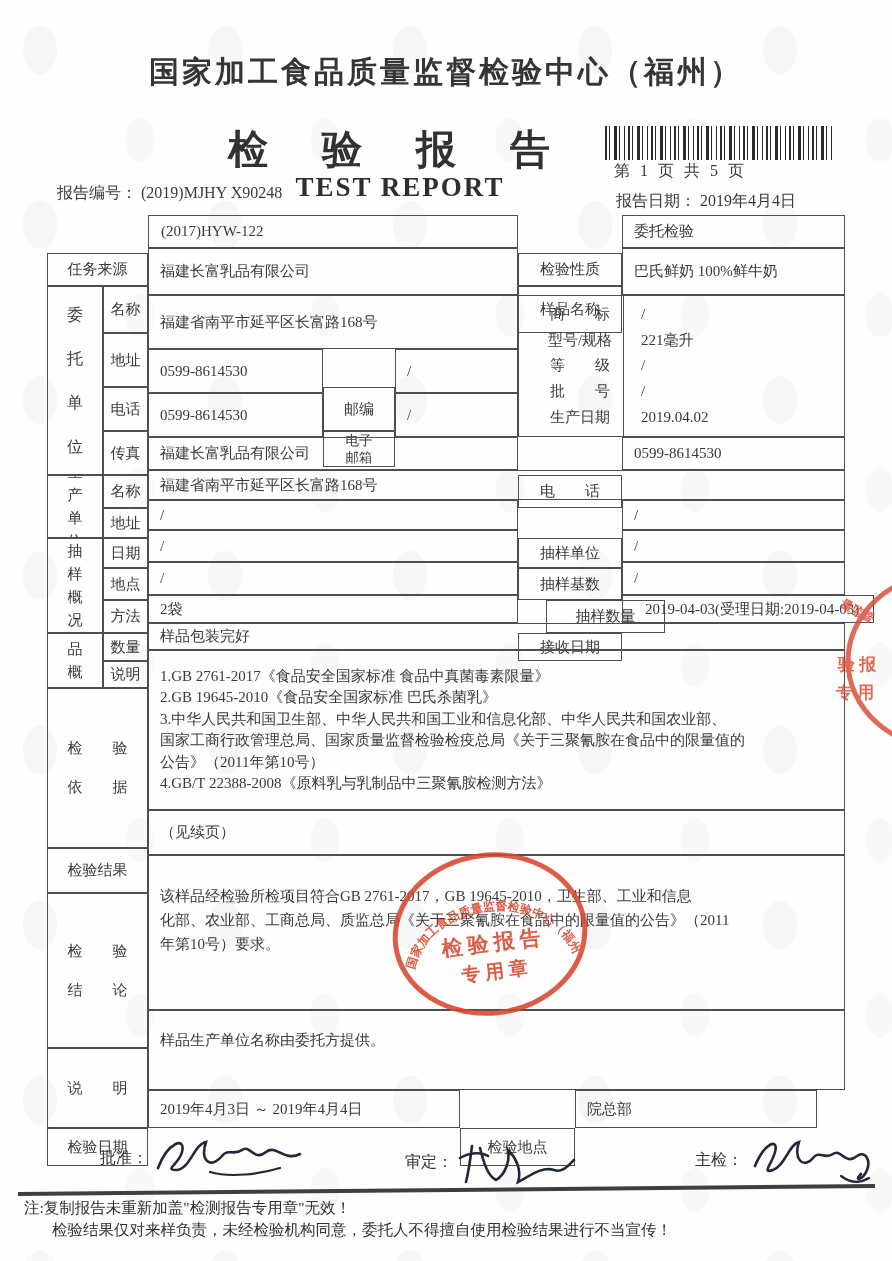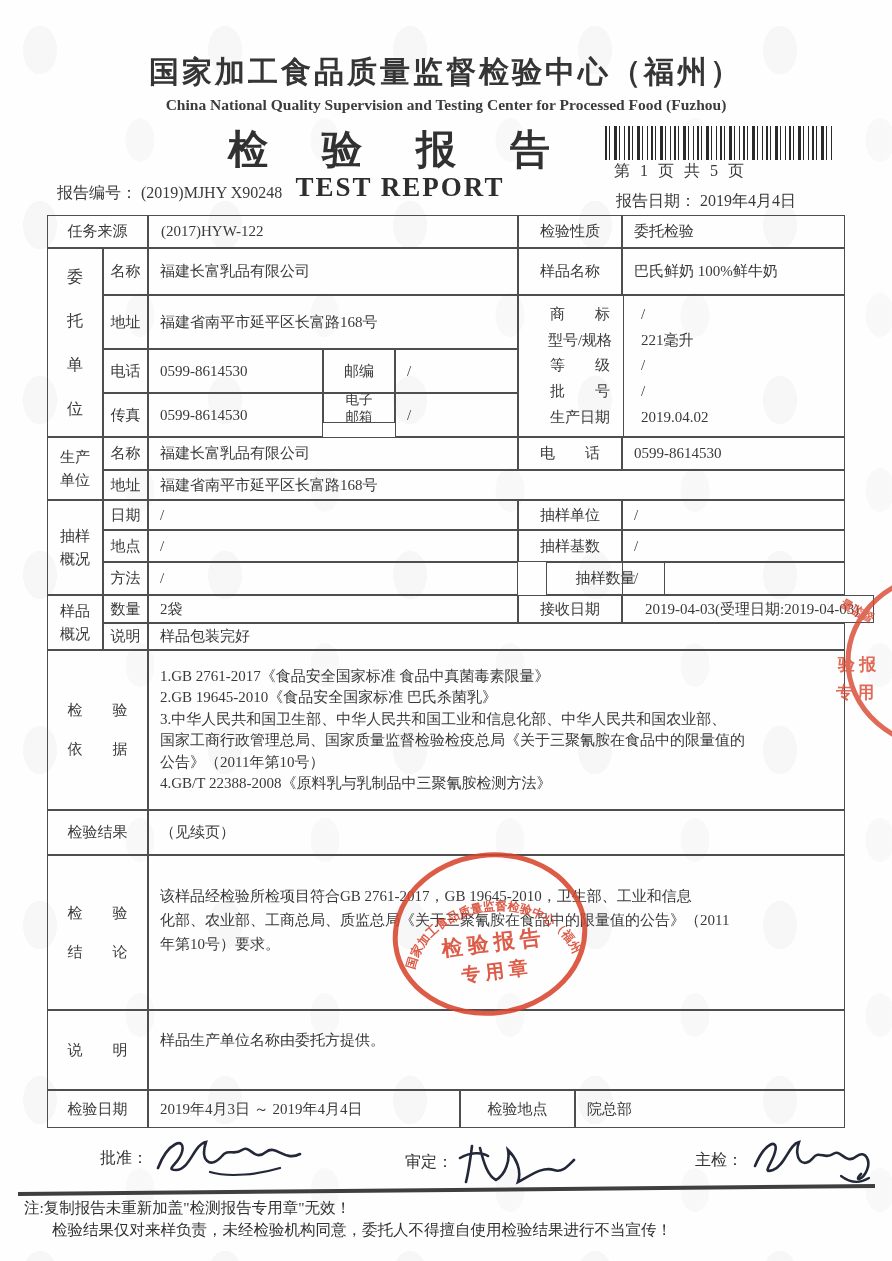--- a/index.html
+++ b/index.html
@@ -20,21 +20,21 @@
   .title-cn{top:122px;left:0;width:800px;text-align:center;font-size:40px;font-weight:bold;letter-spacing:22px;color:#313131;}
   .title-en{top:172px;left:0;width:800px;text-align:center;font-size:27px;font-weight:bold;letter-spacing:2px;color:#2e2e2e;}
   .barcode{left:605px;top:126px;width:228px;height:34px;
     background:repeating-linear-gradient(90deg,#2b2b2b 0 2px,#fff 2px 4px,#2b2b2b 4px 5px,#fff 5px 9px,#2b2b2b 9px 12px,#fff 12px 14px,#2b2b2b 14px 15px,#fff 15px 19px,#2b2b2b 19px 20px,#fff 20px 23px);}
   .pageinfo{left:614px;top:161px;font-size:16px;letter-spacing:3px;}
   .repno{left:57px;top:183px;font-size:16px;}
   .repdate{left:616px;top:191px;font-size:16px;}
 
   .c{position:absolute;box-sizing:border-box;border:1px solid #4e4e4e;display:flex;align-items:center;
      font-size:15px;color:#393939;padding:1px 6px;overflow:hidden;white-space:nowrap;background:transparent;}
-  .lab{justify-content:center;text-align:center;padding:1px 10px;}
+  .lab{justify-content:center;text-align:center;padding:1px 17px;margin-top:38px;}
   .val{padding-left:11px;}
   .vstack span{display:block;width:20px;word-break:break-all;white-space:normal;line-height:44px;text-align:center;font-size:16px;margin:0 auto;}
   .w2 span{display:block;width:34px;word-break:break-all;white-space:normal;line-height:23px;text-align:center;font-size:15px;margin:0 auto;}
   .w2s span{display:block;width:30px;word-break:break-all;white-space:normal;line-height:17px;text-align:center;font-size:13.5px;margin:0 auto;}
   .tall{flex-direction:column;align-items:stretch;justify-content:space-between;padding:6px 12px;}
   .pair{display:flex;align-items:center;height:27px;}
   .plabel{width:98px;text-align:center;flex:0 0 98px;}
   .pvalue{padding-left:12px;}
   .vline{position:absolute;left:104px;top:0;bottom:0;width:1px;background:#4e4e4e;}
   .multi{flex-direction:column;align-items:flex-start;justify-content:center;white-space:nowrap;}
@@ -47,21 +47,20 @@
   .stamp{left:388px;top:850px;width:205px;height:168px;transform:rotate(-7deg);opacity:.88;}
   .edgestamp{left:836px;top:566px;width:56px;height:190px;opacity:.8;}
   svg text{font-family:"Liberation Serif","DejaVu Serif",serif;}
 </style>
 </head>
 <body>
 
 <div class="page">
 
   <div class="abs ctr org-cn">国家加工食品质量监督检验中心（福州）</div>
-  <div class="abs ctr org-en">China National Quality Supervision and Testing Center for Processed Food (Fuzhou)</div>
   <div class="abs title-cn">检 验 报 告</div>
   <div class="abs title-en">TEST REPORT</div>
   <div class="abs barcode"></div>
   <div class="abs pageinfo">第 1 页  共 5 页</div>
   <div class="abs repno">报告编号： (2019)MJHY X90248</div>
   <div class="abs repdate">报告日期： 2019年4月4日</div>
 
   <div class="c lab" style="left:47px;top:215px;width:101px;height:33px;">任务来源</div>
   <div class="c val" style="left:148px;top:215px;width:370px;height:33px;padding-left:12px;">(2017)HYW-122</div>
   <div class="c lab" style="left:518px;top:215px;width:104px;height:33px;">检验性质</div>
@@ -73,21 +72,21 @@
   <div class="c lab" style="left:103px;top:248px;width:45px;height:47px;">名称</div>
   <div class="c val" style="left:148px;top:248px;width:370px;height:47px;">福建长富乳品有限公司</div>
   <div class="c lab" style="left:103px;top:295px;width:45px;height:54px;">地址</div>
   <div class="c val" style="left:148px;top:295px;width:370px;height:54px;">福建省南平市延平区长富路168号</div>
   <div class="c lab" style="left:103px;top:349px;width:45px;height:44px;">电话</div>
   <div class="c val" style="left:148px;top:349px;width:175px;height:44px;">0599-8614530</div>
   <div class="c lab" style="left:323px;top:349px;width:72px;height:44px;">邮编</div>
   <div class="c val" style="left:395px;top:349px;width:123px;height:44px;">/</div>
   <div class="c lab" style="left:103px;top:393px;width:45px;height:44px;">传真</div>
   <div class="c val" style="left:148px;top:393px;width:175px;height:44px;">0599-8614530</div>
-  <div class="c lab w2s" style="left:323px;top:393px;width:72px;height:30px;">
+  <div class="c lab w2s" style="left:323px;top:393px;width:72px;height:36px;">
       <span>电子邮箱</span>
     </div>
   <div class="c val" style="left:395px;top:393px;width:123px;height:44px;">/</div>
 
   <div class="c lab" style="left:518px;top:248px;width:104px;height:47px;">样品名称</div>
   <div class="c val" style="left:622px;top:248px;width:223px;height:47px;">巴氏鲜奶 100%鲜牛奶</div>
   <div class="c tall" style="left:518px;top:295px;width:327px;height:142px;">
     <div class="vline"></div>
     <div class="pair">
         <span class="plabel">商　　标</span>
@@ -172,21 +171,21 @@
     <div style="line-height:24px;">化部、农业部、工商总局、质监总局《关于三聚氰胺在食品中的限量值的公告》（2011</div>
     <div style="line-height:24px;">年第10号）要求。</div>
   </div>
 
   <div class="c lab" style="left:47px;top:1010px;width:101px;height:80px;">说　　明</div>
   <div class="c val topalign" style="left:148px;top:1010px;width:697px;height:80px;padding-top:20px;">样品生产单位名称由委托方提供。</div>
 
   <div class="c lab" style="left:47px;top:1090px;width:101px;height:38px;">检验日期</div>
   <div class="c val" style="left:148px;top:1090px;width:312px;height:38px;">2019年4月3日 ～ 2019年4月4日</div>
   <div class="c lab" style="left:460px;top:1090px;width:115px;height:38px;">检验地点</div>
-  <div class="c val" style="left:575px;top:1090px;width:270px;height:38px;">院总部</div>
+  <div class="c val" style="left:575px;top:1090px;width:242px;height:38px;">院总部</div>
 
   <div class="abs sig-label" style="left:100px;top:1148px;">批准：</div>
   <svg class="abs" style="left:150px;top:1128px;" width="160" height="58" viewBox="0 0 160 58">
     <path d="M8 40 C18 14 36 8 32 24 C29 36 14 42 26 42 C40 42 44 16 56 14 C50 32 60 42 72 28 C78 20 84 28 92 22 C100 16 104 34 116 24 C126 16 134 34 150 26" stroke="#232838" stroke-width="2.6" fill="none" stroke-linecap="round"></path>
     <path d="M60 44 C80 50 110 46 130 40" stroke="#232838" stroke-width="2.2" fill="none" stroke-linecap="round"></path>
   </svg>
   <div class="abs sig-label" style="left:405px;top:1152px;">审定：</div>
   <svg class="abs" style="left:458px;top:1136px;" width="120" height="54" viewBox="0 0 120 54">
     <path d="M14 10 C12 26 10 38 8 46 M2 22 C12 16 24 16 30 20 M22 12 C26 28 30 40 38 44 C48 38 52 24 50 14 C58 22 64 34 60 46 C72 40 84 30 96 34 C104 37 110 30 116 24" stroke="#232838" stroke-width="2.6" fill="none" stroke-linecap="round"></path>
   </svg>

